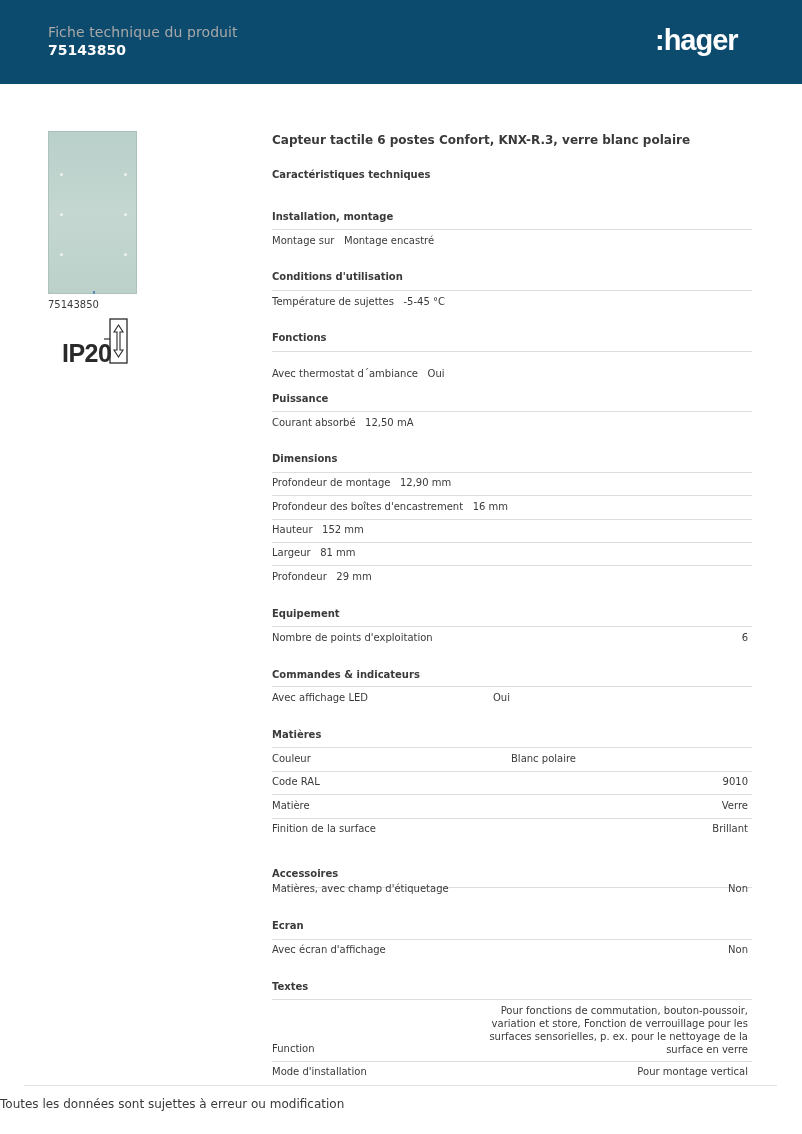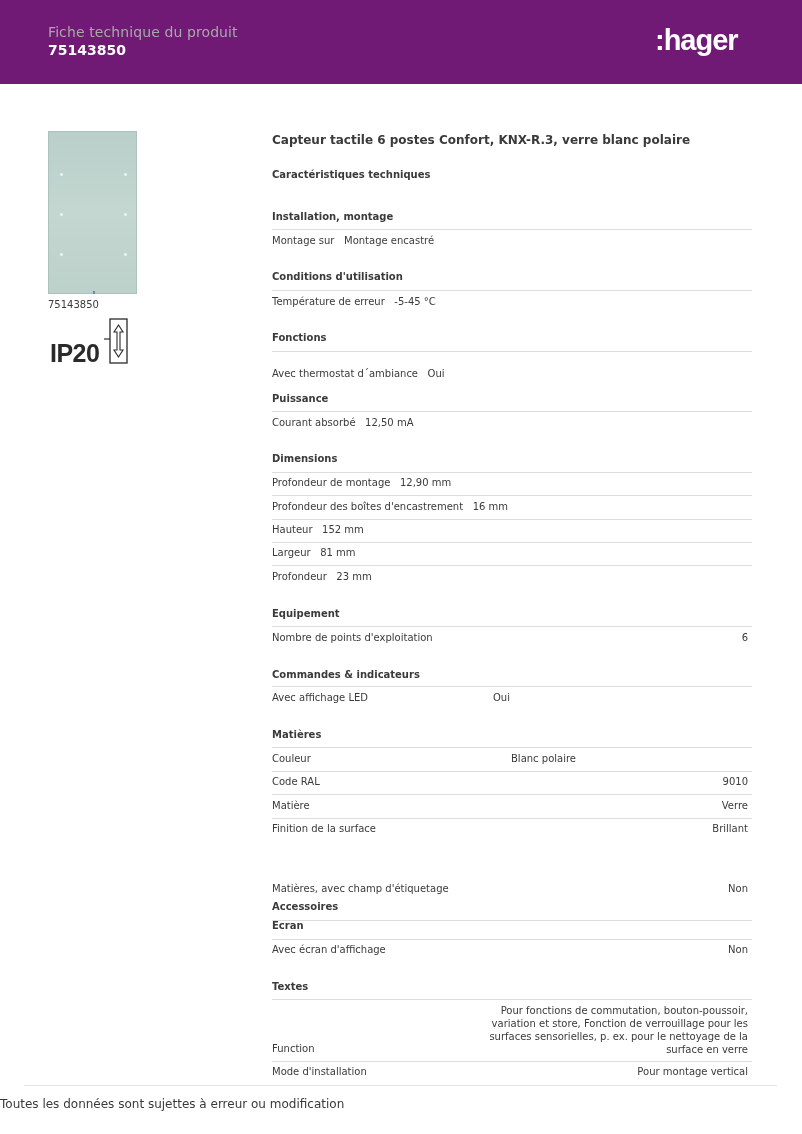--- a/index.html
+++ b/index.html
@@ -1,21 +1,21 @@
 <!DOCTYPE html>
 <html><head>
   <meta charset="utf-8">
   <style>
     * { box-sizing: border-box; margin: 0; padding: 0; }
     html, body { width: 802px; height: 1134px; background: #ffffff; overflow: hidden; }
     body { font-family: "DejaVu Sans", sans-serif; color: #3a3a3a; position: relative; }
 
     .header {
       position: absolute; left: 0; top: 0; width: 802px; height: 84px;
-      background: #701a75;
+      background: #0c4a6e;
     }
     .header .subtitle {
       position: absolute; left: 48px; top: 24px;
       font-size: 14px; color: #a8a8a8; letter-spacing: 0.1px;
     }
     .header .code {
       position: absolute; left: 48px; top: 42px;
       font-size: 14px; font-weight: bold; color: #ffffff;
     }
     .logo {
@@ -28,21 +28,21 @@
       background: linear-gradient(180deg, #b9cfc9 0%, #c4d7d1 50%, #bdd1cb 100%);
       border: 1px solid #adc2bc;
     }
     .product-img .dot { position: absolute; width: 3px; height: 3px; border-radius: 50%; background: #eef4f2; }
     .product-img .marker { position: absolute; left: 44px; bottom: -1px; width: 2px; height: 3px; background: #5d8fb5; }
     .img-caption {
       position: absolute; left: 48px; top: 299px; font-size: 10px; color: #3a3a3a;
     }
     .ip-block { position: absolute; left: 46px; top: 317px; width: 90px; height: 52px; }
     .ip-text {
-      position: absolute; left: 4px; top: 22px;
+      position: absolute; left: 16px; top: 22px;
       font-family: "Liberation Sans", sans-serif; font-weight: bold; font-size: 25px; color: #2a2a2a;
       letter-spacing: -0.5px;
     }
     .ip-icon { position: absolute; left: 58px; top: 0; }
     .product-title {
       position: absolute; left: 272px; top: 133px; font-size: 12px; font-weight: bold; color: #3a3a3a;
     }
     .caract-title {
       position: absolute; left: 272px; top: 169px; font-size: 10px; font-weight: bold; color: #3a3a3a;
     }
@@ -105,21 +105,21 @@
 <div class="product-title">Capteur tactile 6 postes Confort, KNX-R.3, verre blanc polaire</div>
 <div class="caract-title">Caractéristiques techniques</div>
 
 <div class="section-head" style="top:211px; height:19px;">Installation, montage</div>
 <div class="row" style="top:235px; height:14px;">
   <span class="lbl"><span>Montage sur</span><span class="inl">   </span><span>Montage encastré</span></span>
 </div>
 
 <div class="section-head" style="top:271px; height:20px;">Conditions d'utilisation</div>
 <div class="row" style="top:296px; height:14px;">
-  <span class="lbl"><span>Température de erreur</span><span class="inl">   </span><span>-5-45 °C</span></span>
+  <span class="lbl"><span>Température de sujettes</span><span class="inl">   </span><span>-5-45 °C</span></span>
 </div>
 
 <div class="section-head" style="top:332px; height:20px;">Fonctions</div>
 <div class="row" style="top:368px; height:14px;">
   <span class="lbl"><span>Avec thermostat d´ambiance</span><span class="inl">   </span><span>Oui</span></span>
 </div>
 
 <div class="section-head" style="top:393px; height:19px;">Puissance</div>
 <div class="row" style="top:417px; height:14px;">
   <span class="lbl"><span>Courant absorbé</span><span class="inl">   </span><span>12,50 mA</span></span>
@@ -132,21 +132,21 @@
 <div class="row sep" style="top:501px; height:19px;">
   <span class="lbl"><span>Profondeur des boîtes d'encastrement</span><span class="inl">   </span><span>16 mm</span></span>
 </div>
 <div class="row sep" style="top:524px; height:19px;">
   <span class="lbl"><span>Hauteur</span><span class="inl">   </span><span>152 mm</span></span>
 </div>
 <div class="row sep" style="top:547px; height:19px;">
   <span class="lbl"><span>Largeur</span><span class="inl">   </span><span>81 mm</span></span>
 </div>
 <div class="row" style="top:571px; height:14px;">
-  <span class="lbl"><span>Profondeur</span><span class="inl">   </span><span>23 mm</span></span>
+  <span class="lbl"><span>Profondeur</span><span class="inl">   </span><span>29 mm</span></span>
 </div>
 
 <div class="section-head" style="top:608px; height:19px;">Equipement</div>
 <div class="row" style="top:632px; height:14px;">
   <span class="lbl">Nombre de points d'exploitation</span>
   <span class="val right">6</span>
 </div>
 
 <div class="section-head" style="top:669px; height:18px;">Commandes &amp; indicateurs</div>
 <div class="row" style="top:692px; height:14px;">
@@ -165,21 +165,21 @@
 </div>
 <div class="row sep" style="top:800px; height:19px;">
   <span class="lbl">Matière</span>
   <span class="val right">Verre</span>
 </div>
 <div class="row" style="top:823px; height:14px;">
   <span class="lbl">Finition de la surface</span>
   <span class="val right">Brillant</span>
 </div>
 
-<div class="section-head" style="top:901px; height:20px;">Accessoires</div>
+<div class="section-head" style="top:868px; height:20px;">Accessoires</div>
 <div class="row" style="top:883px; height:14px;">
   <span class="lbl">Matières, avec champ d'étiquetage</span>
   <span class="val right">Non</span>
 </div>
 
 <div class="section-head" style="top:920px; height:20px;">Ecran</div>
 <div class="row" style="top:944px; height:14px;">
   <span class="lbl">Avec écran d'affichage</span>
   <span class="val right">Non</span>
 </div>

